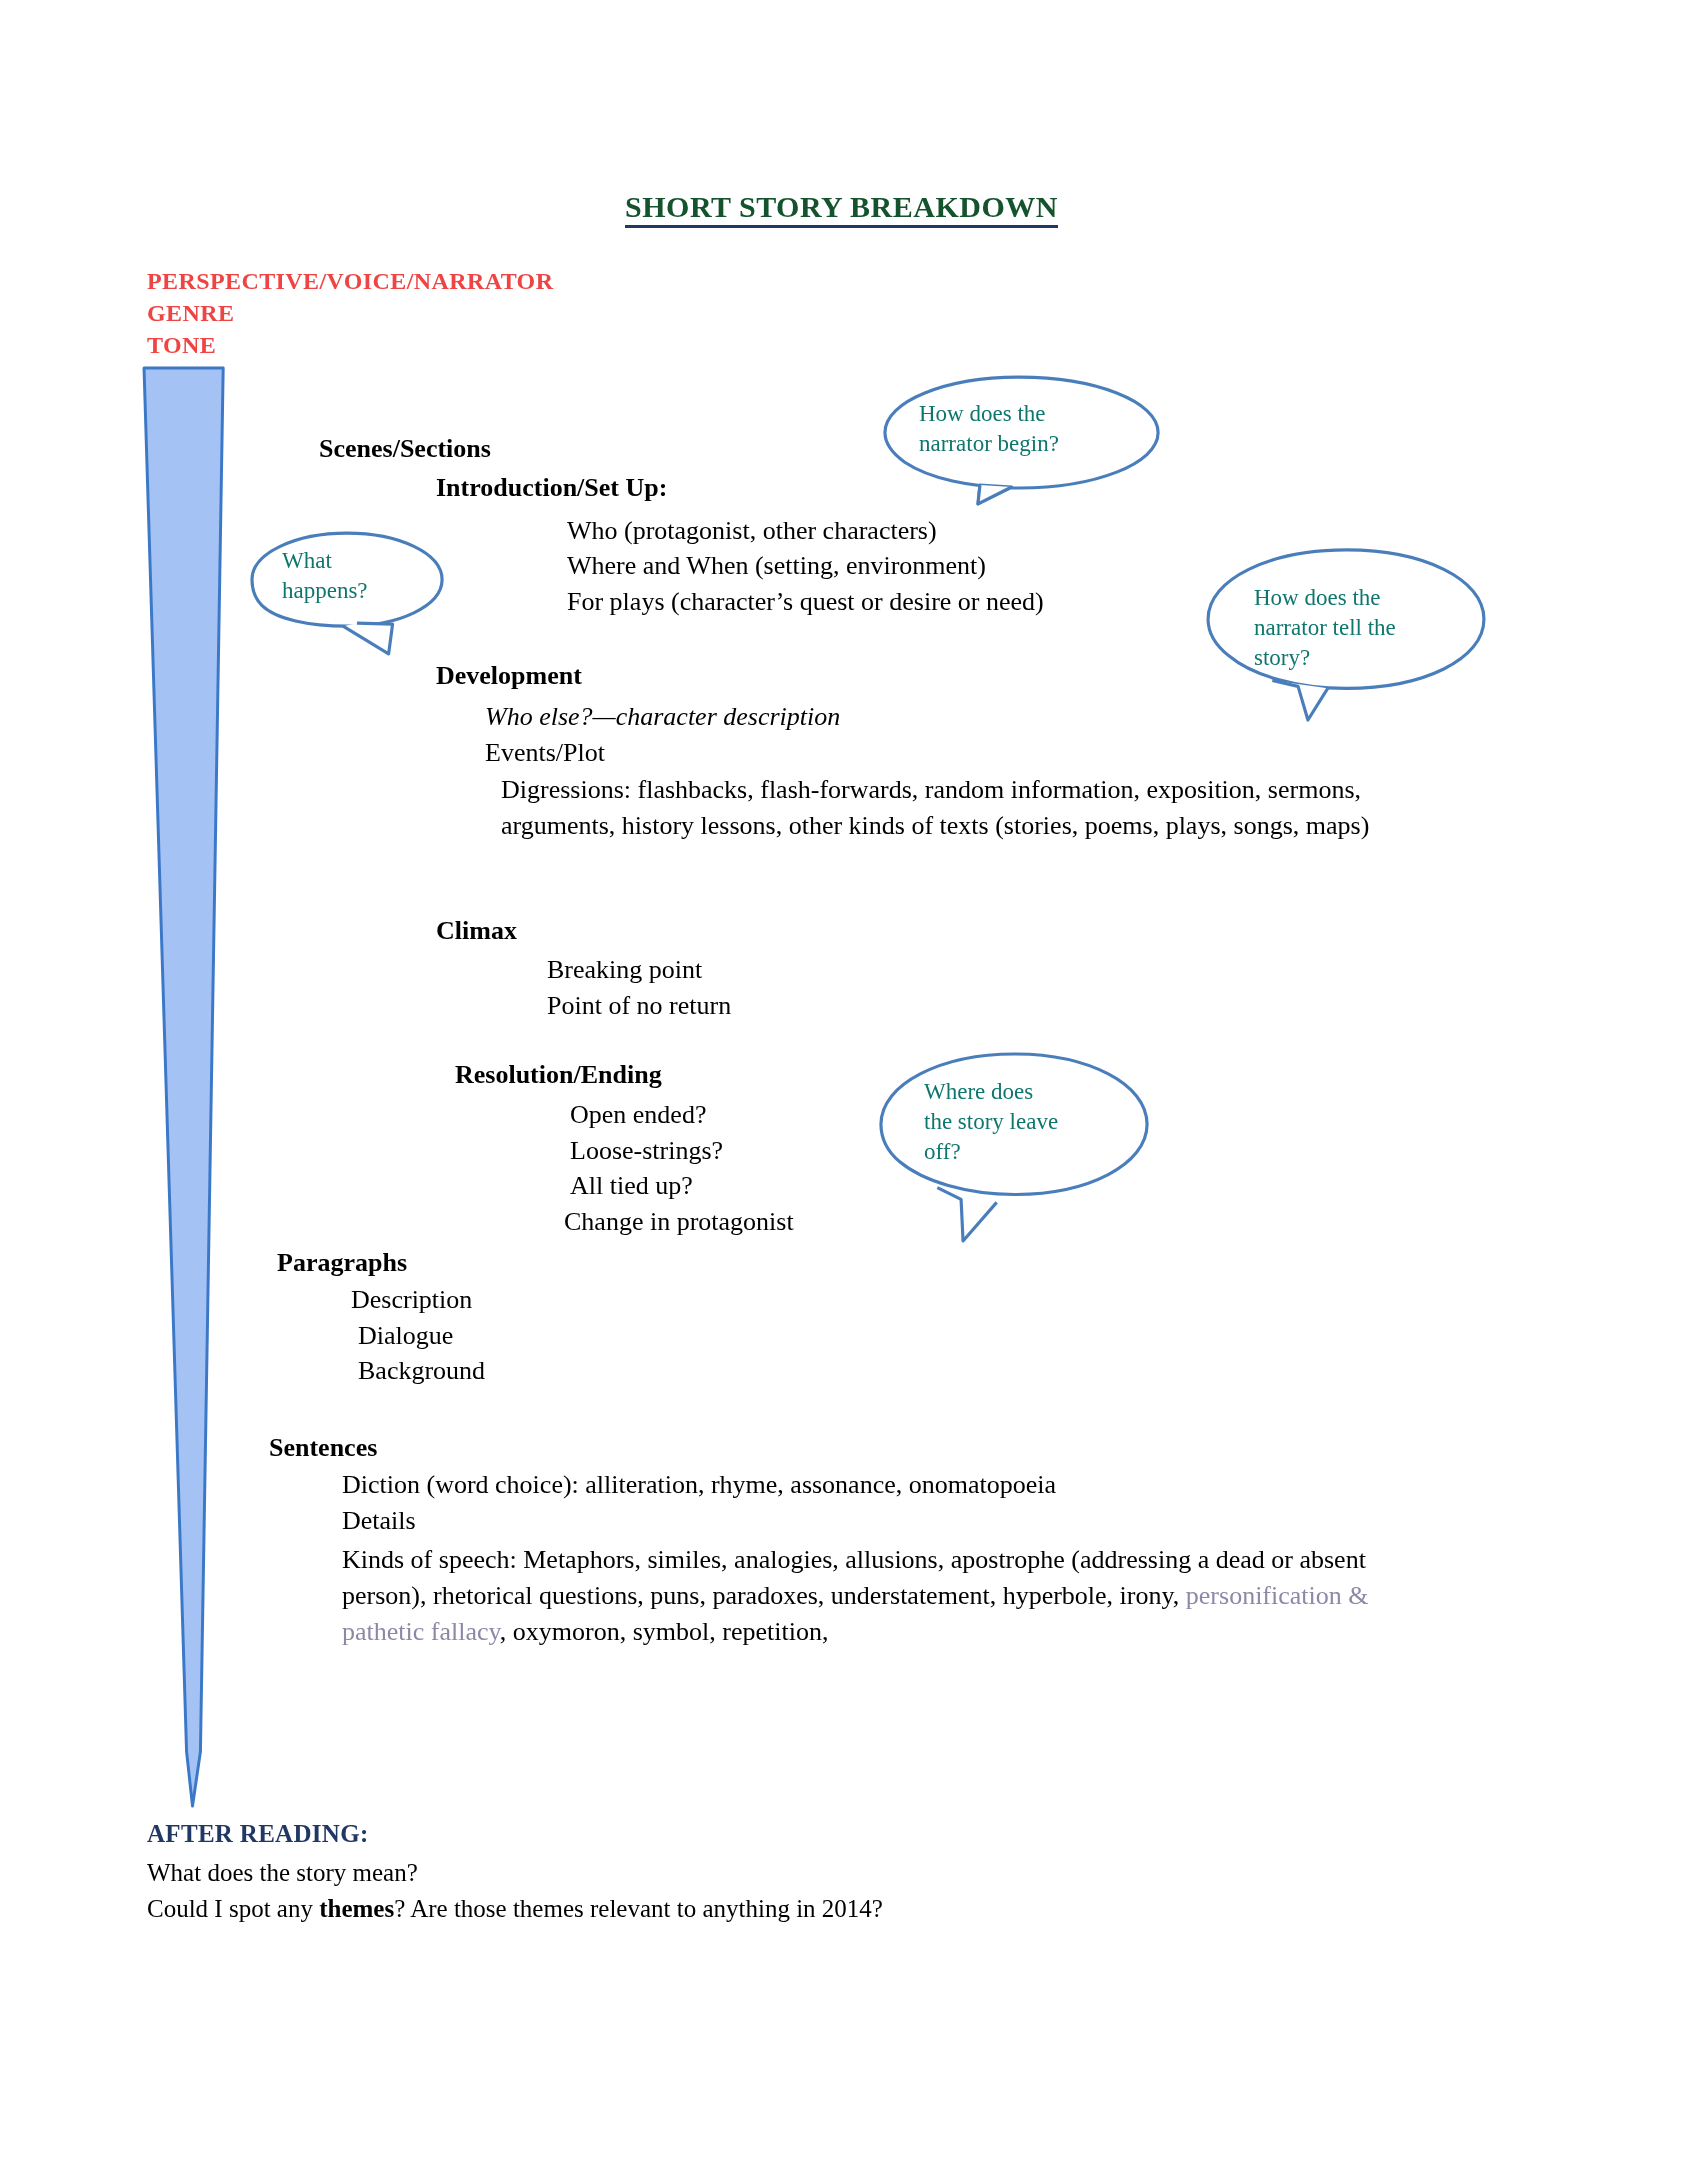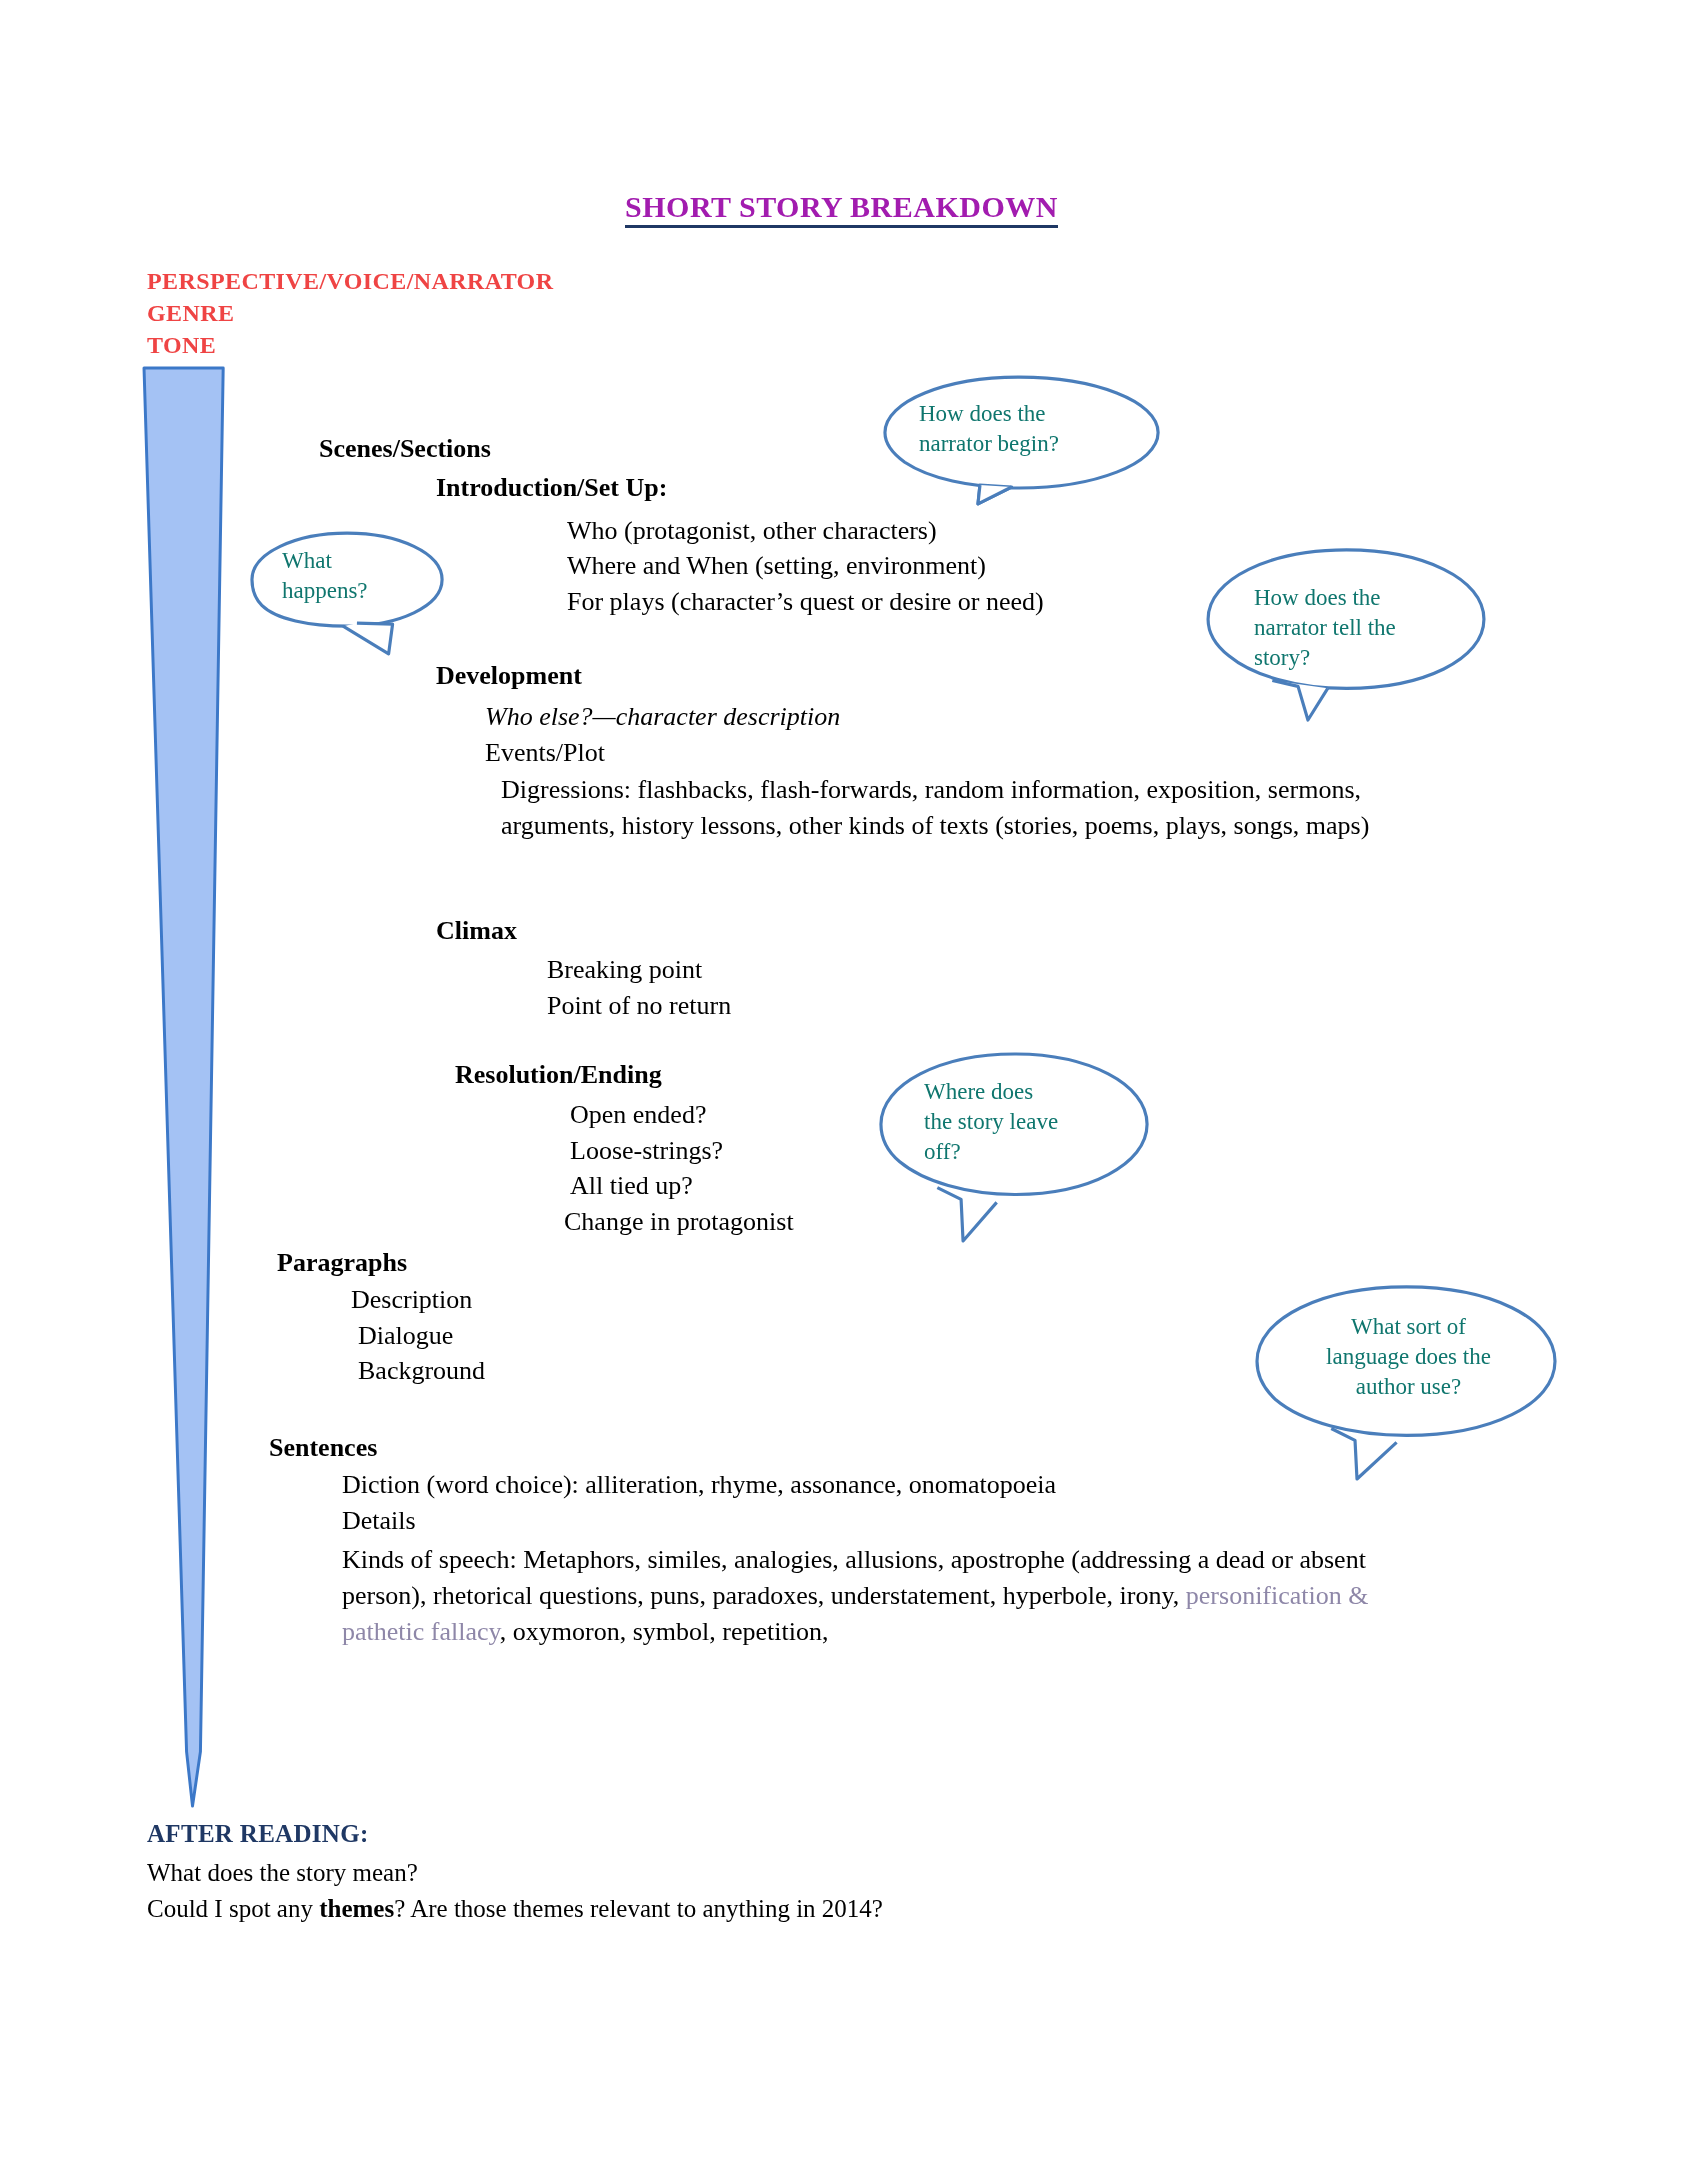--- a/index.html
+++ b/index.html
@@ -21,21 +21,21 @@
 
   
   .doc-title {
     position: absolute;
     top: 190px;
     left: 0;
     width: 1683px;
     text-align: center;
     font-size: 30px;
     font-weight: bold;
-    color: #a21caf;
+    color: #14532d;
     letter-spacing: 0.5px;
   }
   .doc-title span {
     border-bottom: 3px solid #1F3864;
     padding-bottom: 2px;
   }
 
   
   .hdr-block {
     position: absolute;
@@ -211,26 +211,15 @@
       <path d="M140 5 C214 5 274 35 274 76 C274 117 214 147 140 147 C92 147 48 134 24 114 C11 103 5 90 5 76 C5 35 66 5 140 5 Z" fill="#ffffff" stroke="#4A7EBB" stroke-width="3.2" stroke-linejoin="round"></path>
       <path d="M62 140 L86 152 L88 194 L122 155" fill="#ffffff" stroke="#4A7EBB" stroke-width="3.2" stroke-linejoin="round"></path>
     </svg>
     <div class="btext" style="left:48px; top:28px; text-align:left;">
       <div>Where does</div>
       <div>the story leave</div>
       <div>off?</div>
     </div>
   </div>
 
-  <div class="bubble" style="left:1252px; top:1282px;">
-    <svg width="309" height="198" viewBox="0 0 312 200">
-      <path d="M156 5 C240 5 306 36 306 80 C306 124 240 155 156 155 C100 155 50 141 24 119 C11 107 5 94 5 80 C5 36 72 5 156 5 Z" fill="#ffffff" stroke="#4A7EBB" stroke-width="3.2" stroke-linejoin="round"></path>
-      <path d="M80 148 L104 160 L106 199 L146 162" fill="#ffffff" stroke="#4A7EBB" stroke-width="3.2" stroke-linejoin="round"></path>
-    </svg>
-    <div class="btext" style="left:50px; top:30px; width:213px; text-align:center;">
-      <div>What sort of</div>
-      <div>language does the</div>
-      <div>author use?</div>
-    </div>
-  </div>
 
 </div>
 
 
 </body></html>

